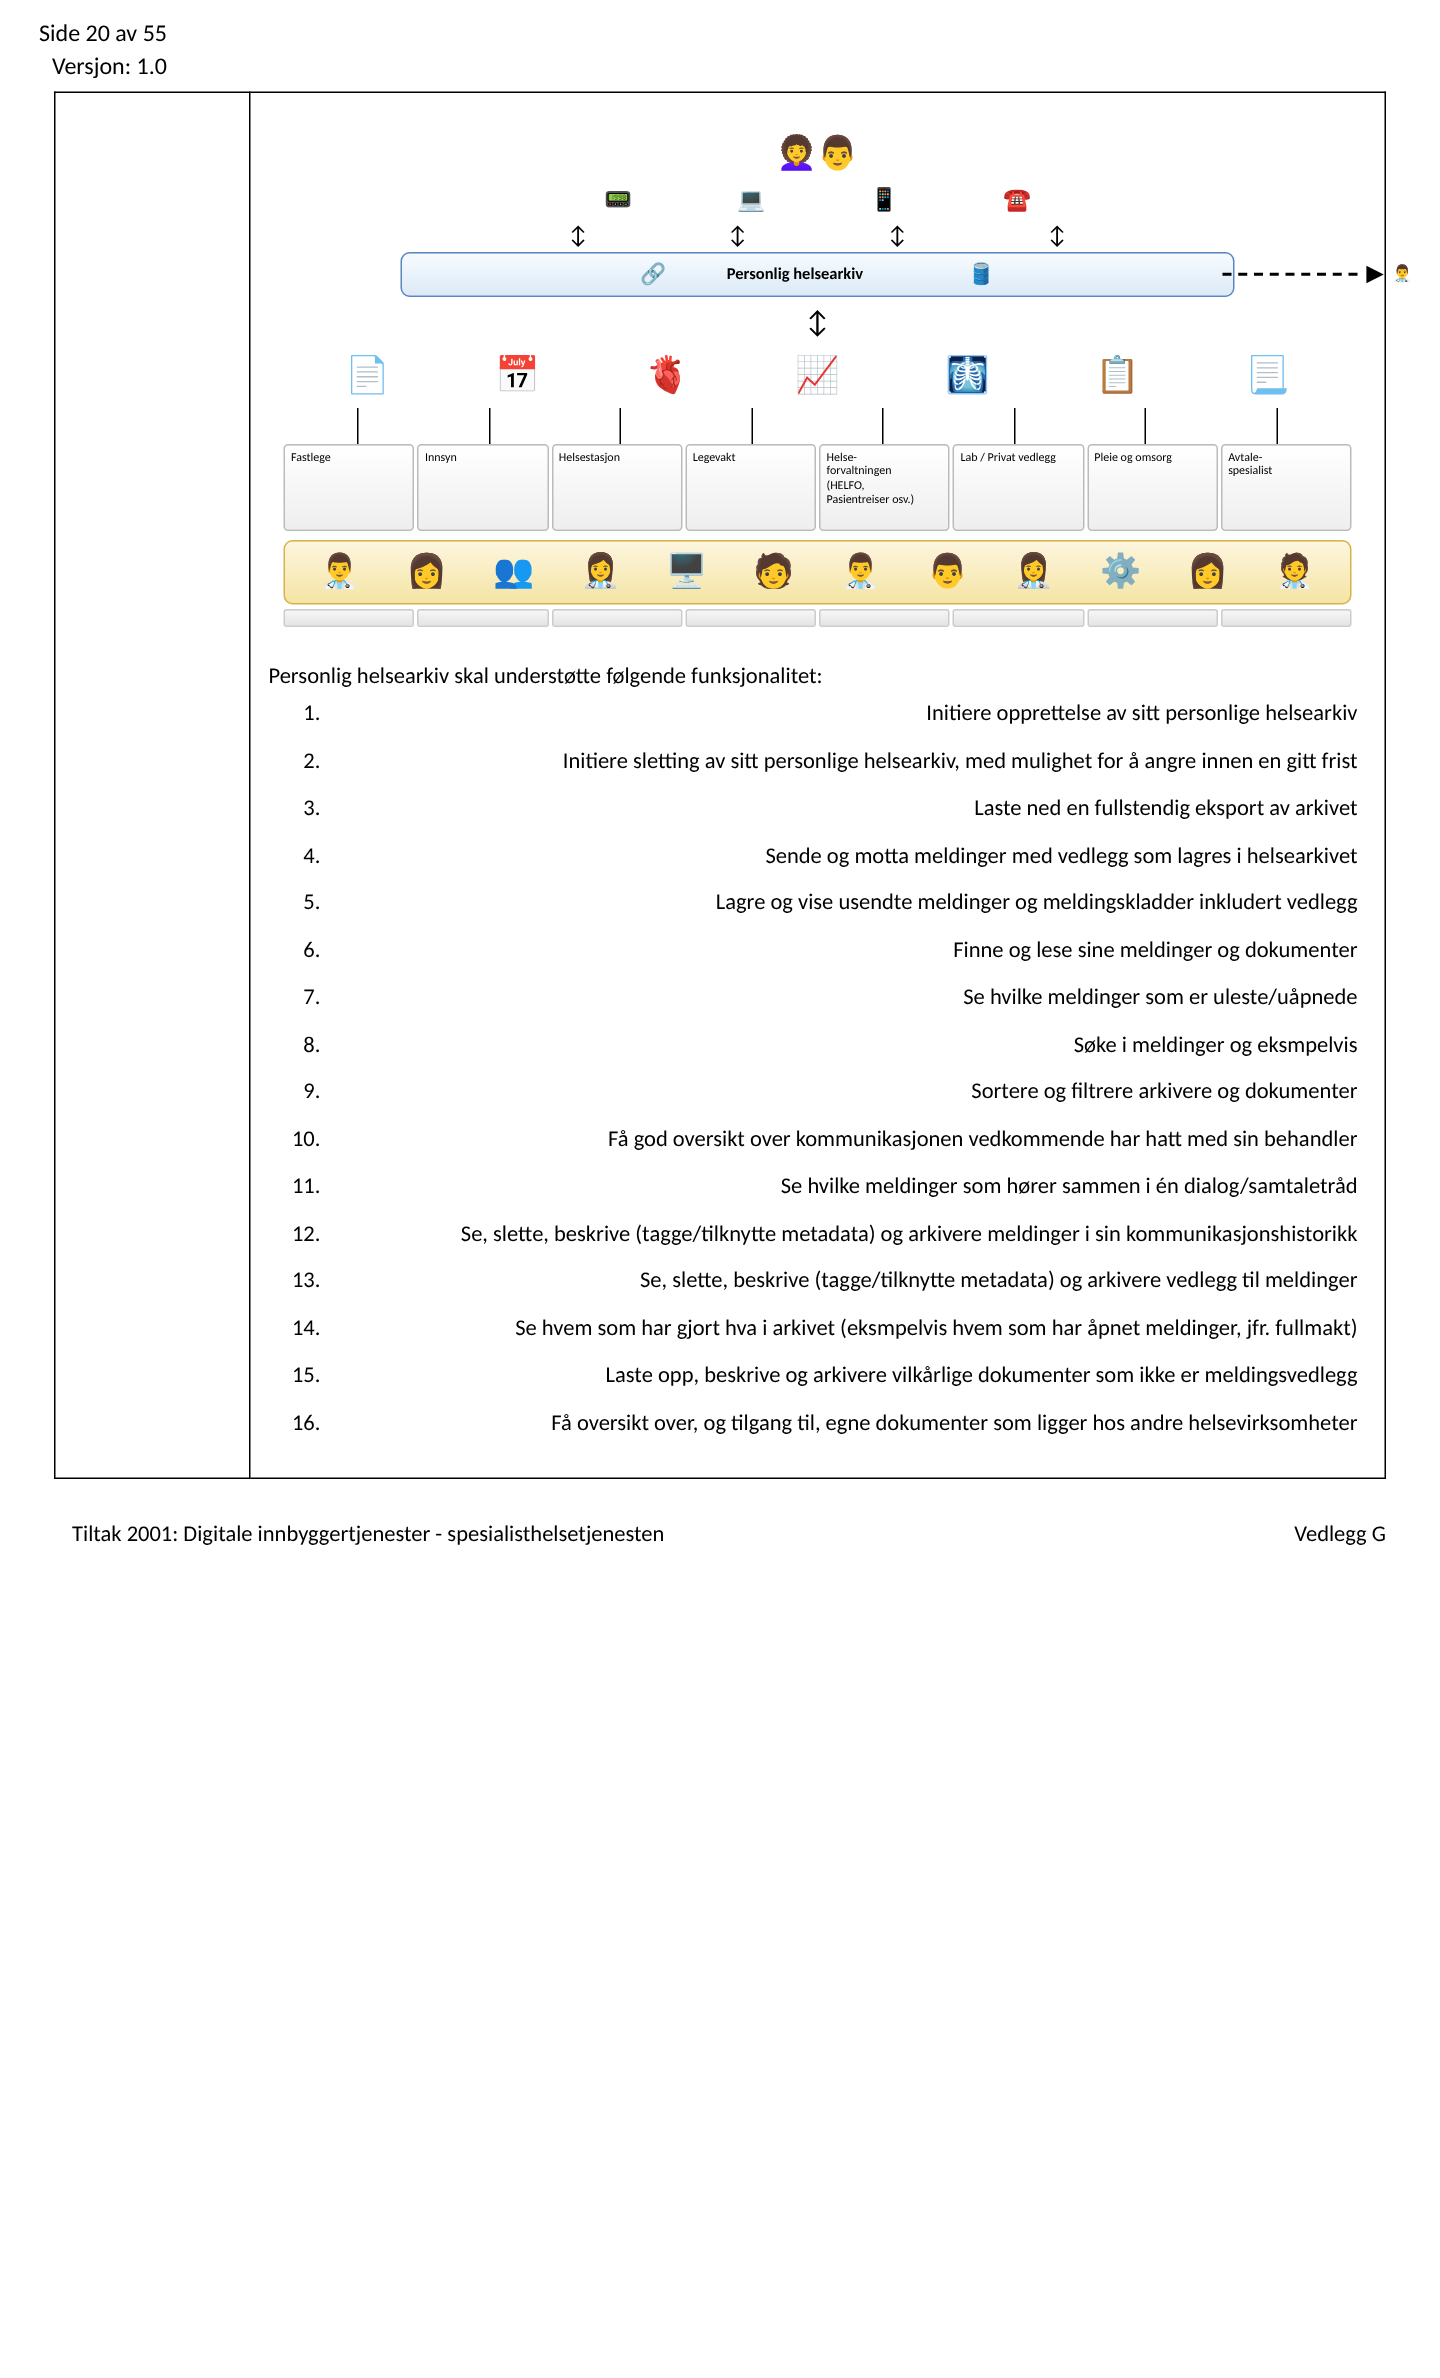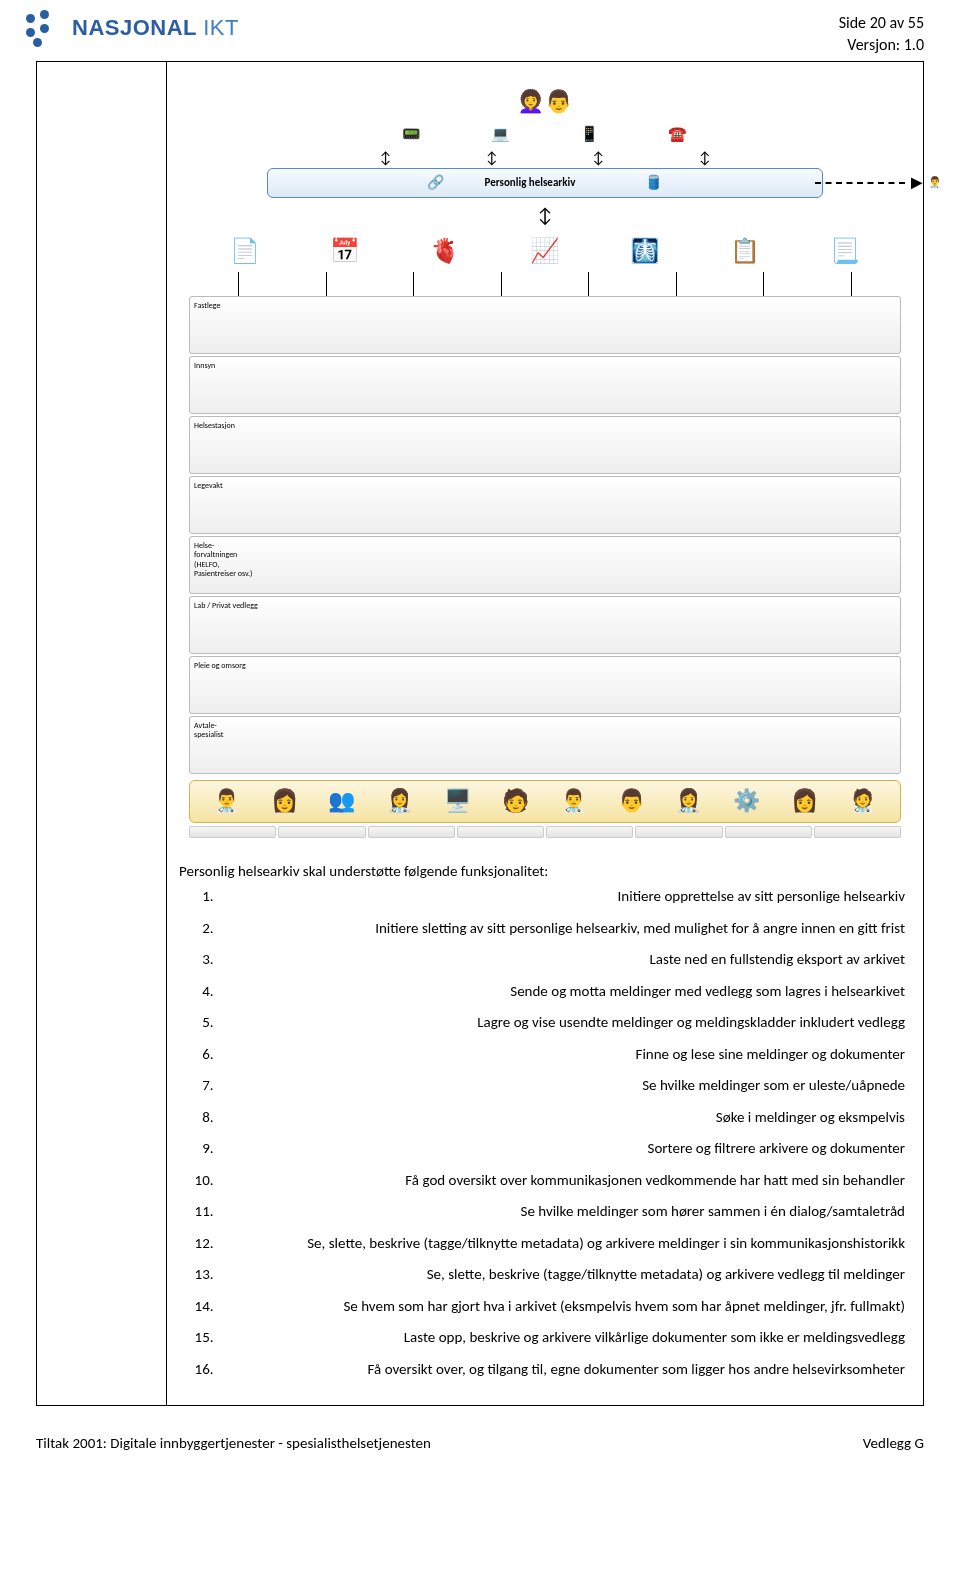--- a/index.html
+++ b/index.html
@@ -79,21 +79,21 @@
   }
   .dash-line {
     width:90px; height:0; border-top:2px dashed #000;
   }
   .dash-head { font-size:14px; }
   .big-arrow { text-align:center; font-size:20px; margin-bottom:4px; }
   .icons-row { display:flex; justify-content:space-around; padding:0 6px; margin-bottom:4px; }
   .icon-box { width:36px; height:36px; display:flex; align-items:center; justify-content:center; font-size:24px; }
   .connect-line { display:flex; justify-content:space-around; padding:0 6px; }
   .connect-line span { width:1px; height:24px; background:#000; }
-  .category-row { display:flex; justify-content:space-around; padding:0 0; gap:2px;flex-direction:column; }
+  .category-row { display:flex; justify-content:space-around; padding:0 0; gap:2px; }
   .cat-box {
     flex:1; min-height:58px;
     border:1px solid #bbb; border-radius:3px;
     background:linear-gradient(#fff,#eee);
     font-size:8px; padding:4px 4px; line-height:1.15;
   }
   .avatars-band {
     margin-top:6px;
     border:1px solid #d6b24d; border-radius:6px;
     background:linear-gradient(#fdf6df,#f5e4a4);
@@ -112,39 +112,27 @@
   }
   ol.funk > li { margin: 6px 0 12px 0; padding-right: 6px; }
   strong { font-weight: 400; }
   
   .footer {
     position: relative;
     margin-top: 20px;
     padding: 8px 36px 10px 36px;
     display:flex; justify-content:space-between;
     font-size:15px;
+    margin-left:12px;
   }
 </style>
 </head>
 <body>
 
 <div class="header">
-  <div class="logo-block">
-    <div class="logo-dots">
-      <span class="d1"></span>
-        <span class="d2"></span>
-        <span class="d3"></span>
-        <span class="d4"></span>
-        <span class="d5"></span>
-    </div>
-    <div class="brand-name">
-      <span>NASJONAL</span>
-      <span class="light">IKT</span>
-    </div>
-  </div>
   <div class="header-right">
     <div>Side 20 av 55</div>
     <div>Versjon: 1.0</div>
   </div>
 </div>
 
 <table class="doc-table">
   <tbody>
       <tr>
     <td class="label-col"></td>

